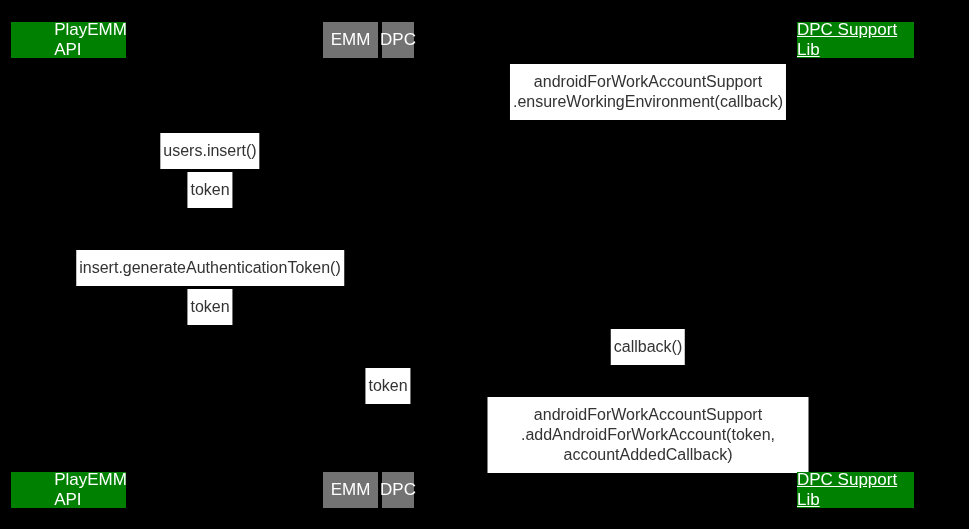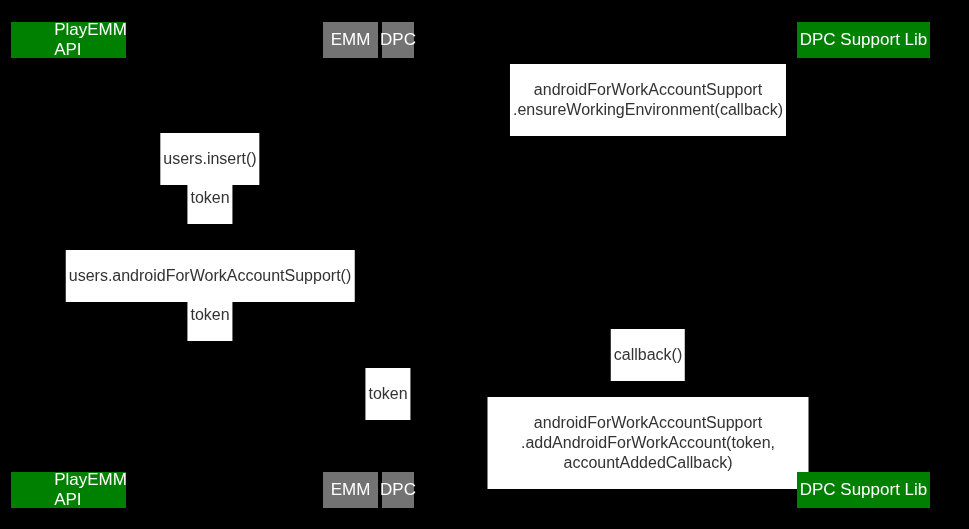--- a/index.html
+++ b/index.html
@@ -25,28 +25,28 @@
     font-size: 17px;
     box-sizing: border-box;
   }
   .a-green { background: #008000; }
   .a-blue  { background: #737373; }
   .row-top    .actor { top: 22px; }
   .row-bottom .actor { top: 472px; }
   .pos-playemm { left: 11px;  width: 115px; padding-left: 44px; }
   .pos-emm     { left: 323px; width: 55px; }
   .pos-dpc     { left: 382px; width: 32px; }
-  .pos-dsl     { left: 797px; width: 133px; }
+  .pos-dsl     { left: 797px; width: 117px; text-decoration: underline; }
   .msg {
     position: absolute;
     background: #ffffff;
     color: #333333;
     font-size: 16px;
     line-height: 20px;
-    padding: 16px 3px;
+    padding: 8px 3px;
     text-align: center;
     white-space: pre-line;
     transform: translateX(-50%);
   }
   .m1 { left: 648px; top: 64px; }
   .m2 { left: 210px; top: 133px; }
   .m3 { left: 210px; top: 172px; }
   .m4 { left: 210px; top: 211px; }
   .m5 { left: 210px; top: 250px; }
   .m6 { left: 210px; top: 289px; }
@@ -63,21 +63,21 @@
     <div class="actor a-green pos-playemm">PlayEMM API</div>
     <div class="actor a-blue pos-emm">EMM</div>
     <div class="actor a-blue pos-dpc">DPC</div>
     <div class="actor a-green pos-dsl">DPC Support Lib</div>
   </div>
 
   <div class="msg m1">androidForWorkAccountSupport
 .ensureWorkingEnvironment(callback)</div>
   <div class="msg m2">users.insert()</div>
   <div class="msg m3">token</div>
-  <div class="msg m5">users.androidForWorkAccountSupport()</div>
+  <div class="msg m5">insert.generateAuthenticationToken()</div>
   <div class="msg m6">token</div>
   <div class="msg m7">callback()</div>
   <div class="msg m8">token</div>
   <div class="msg m9">androidForWorkAccountSupport
 .addAndroidForWorkAccount(token, accountAddedCallback)</div>
 
   <div class="row-bottom">
     <div class="actor a-green pos-playemm">PlayEMM API</div>
     <div class="actor a-blue pos-emm">EMM</div>
     <div class="actor a-blue pos-dpc">DPC</div>

